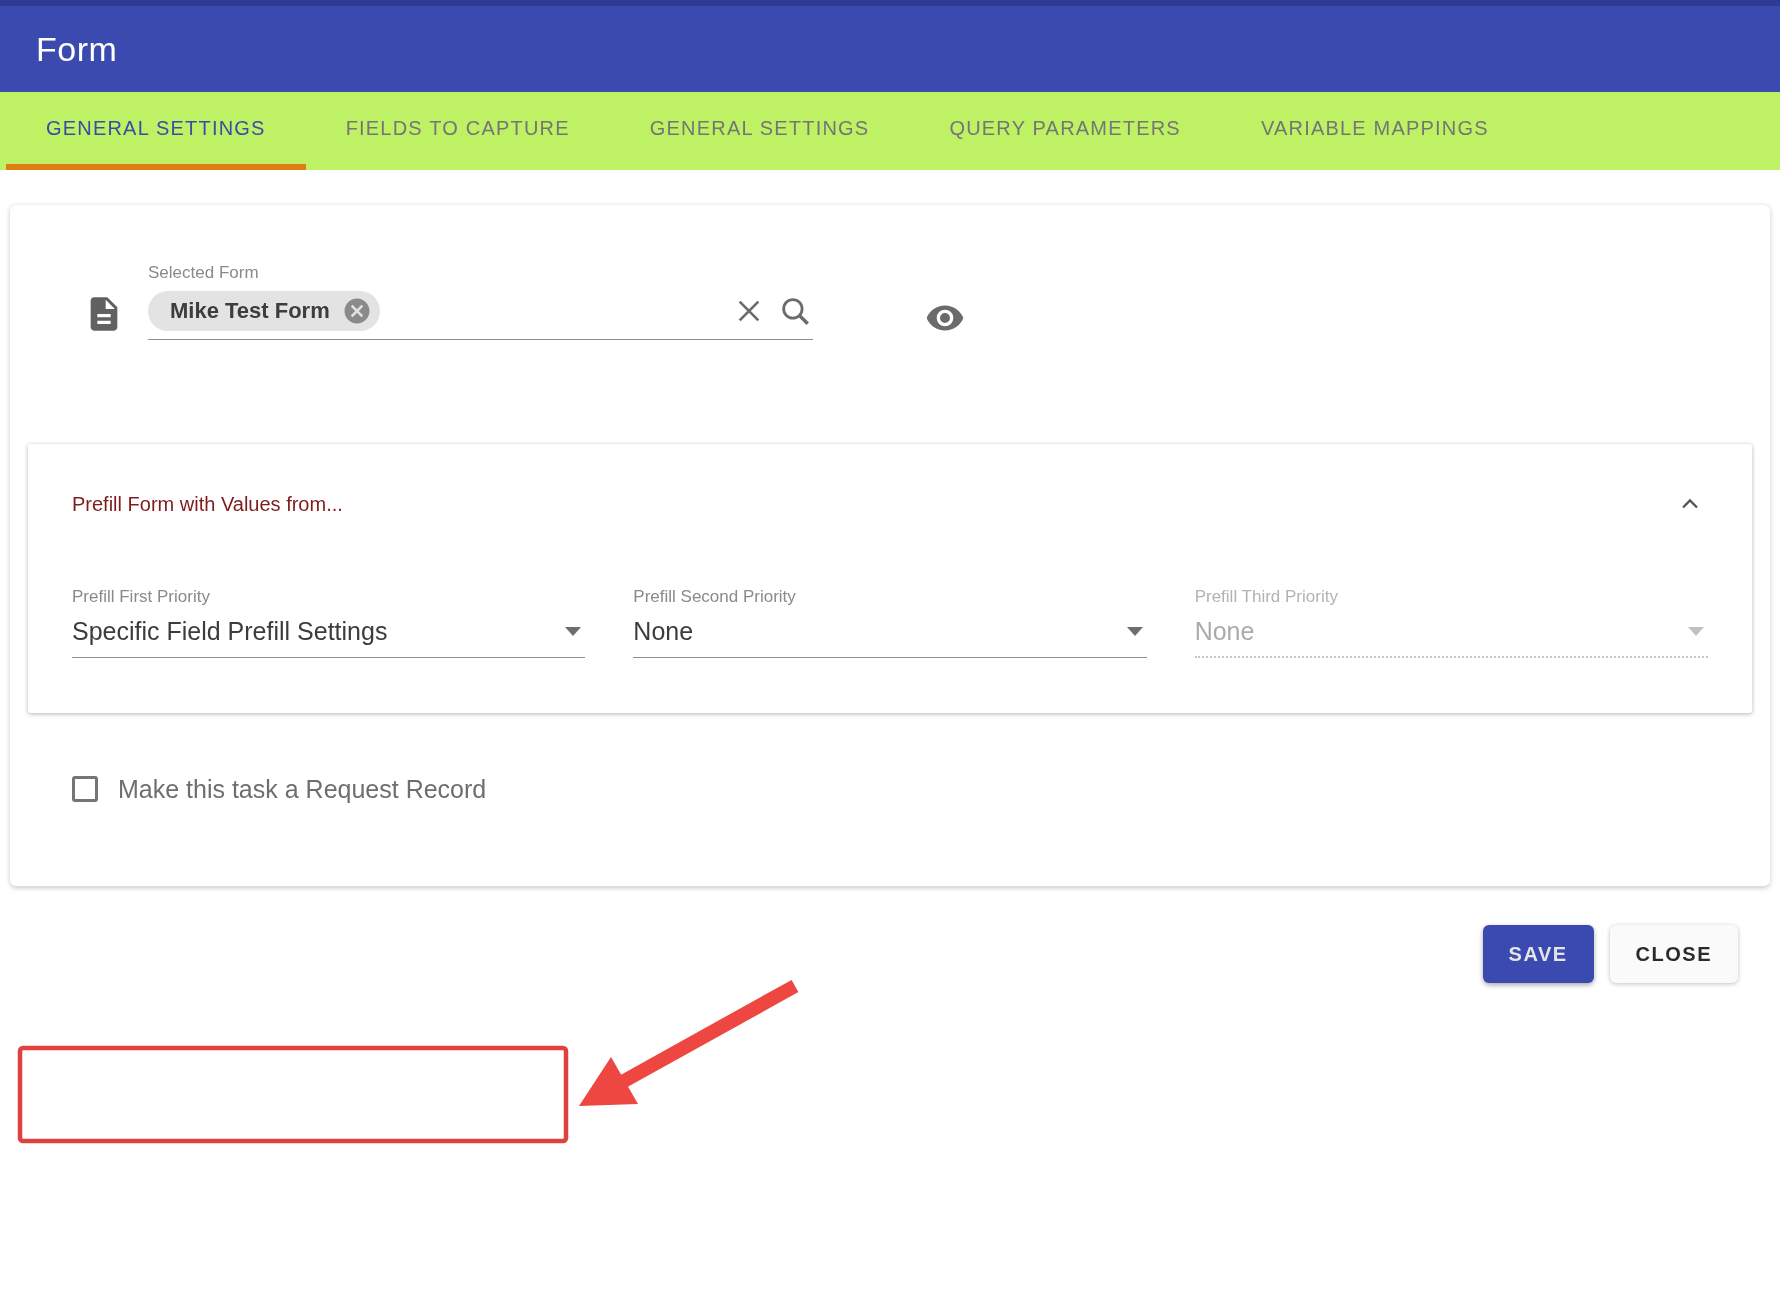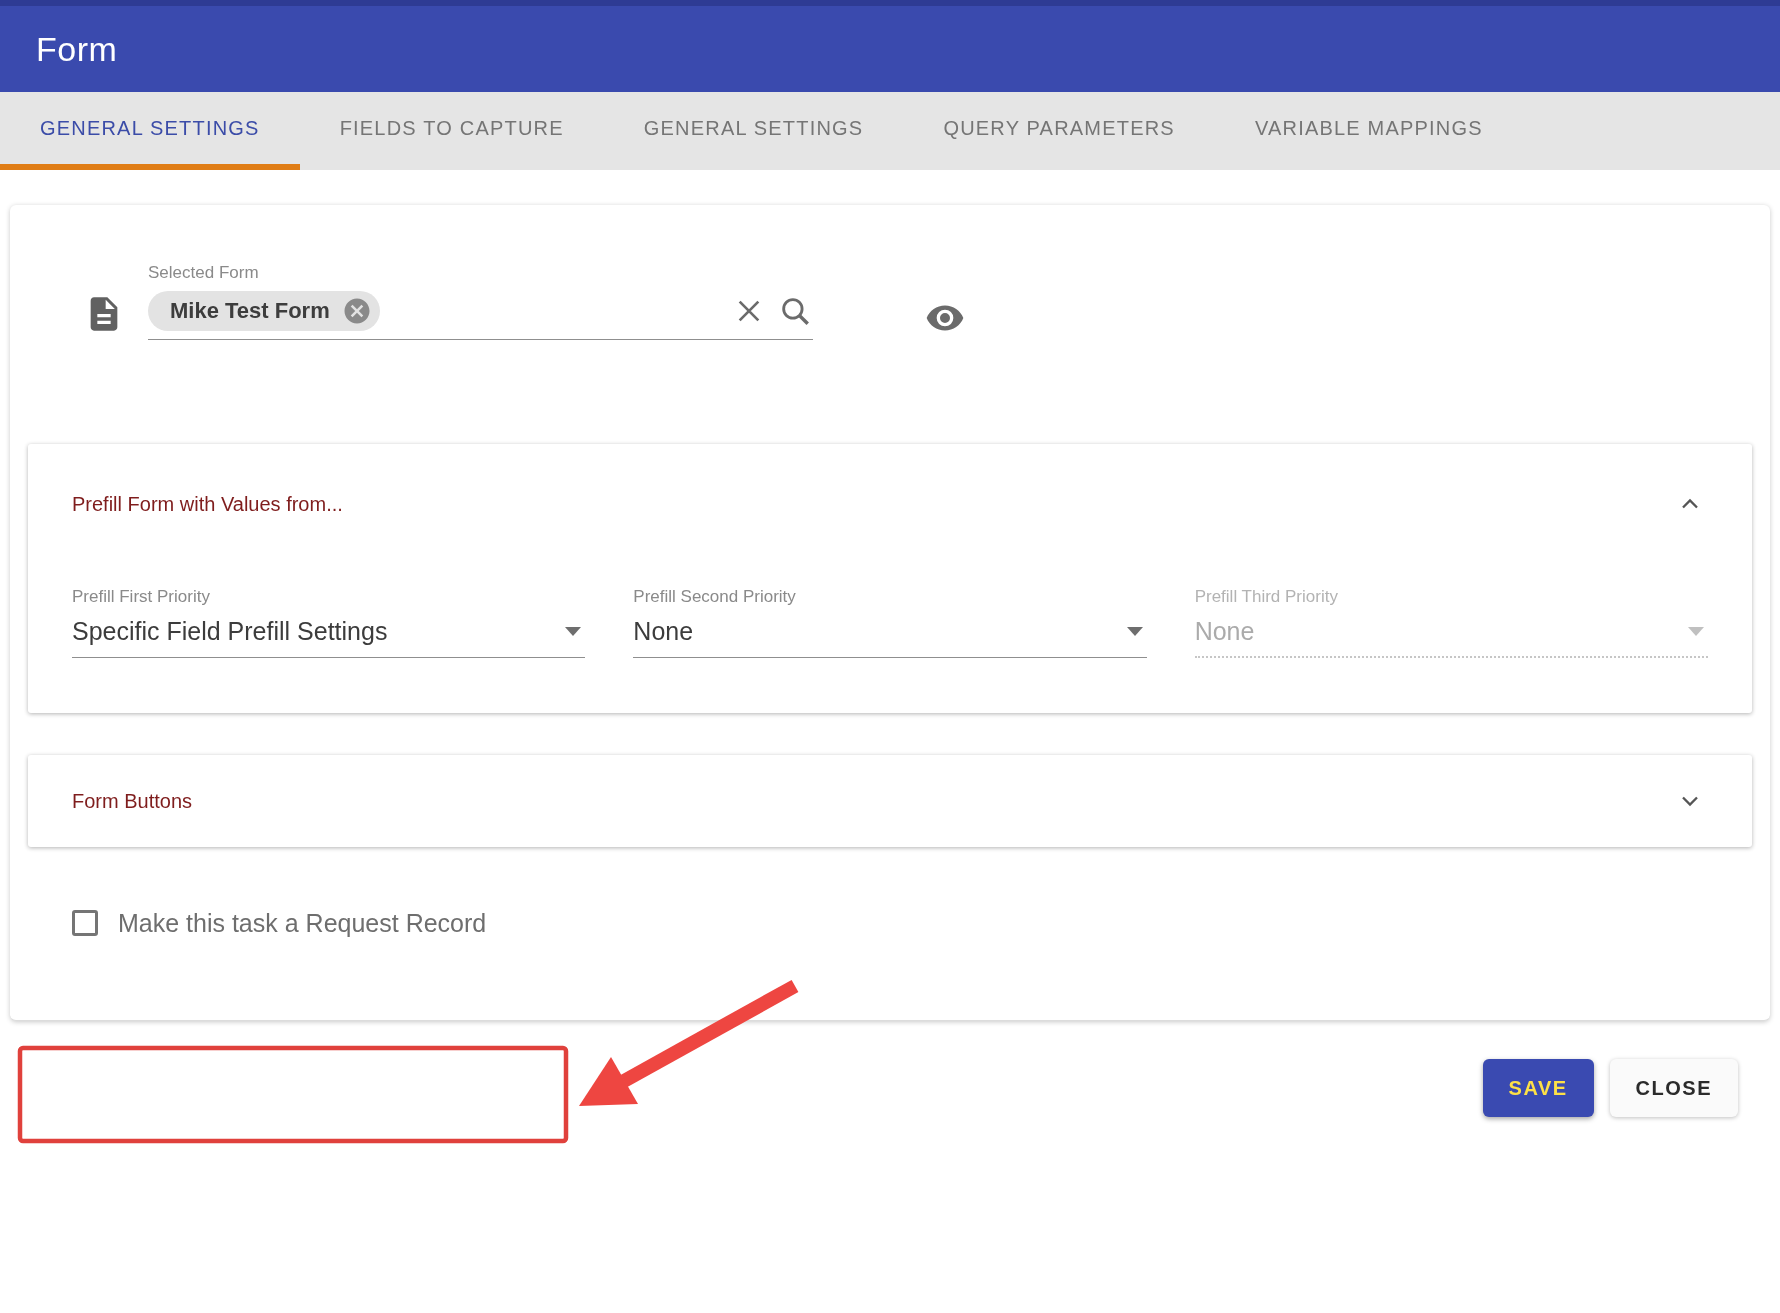--- a/index.html
+++ b/index.html
@@ -5,21 +5,21 @@
   * { box-sizing: border-box; margin: 0; padding: 0; }
   html, body { width: 1780px; height: 1313px; background: #ffffff;
     font-family: "Liberation Sans", sans-serif; overflow: hidden; position: relative; }
 
   
   .app-header { height: 92px; background: #3a4aae; border-top: 6px solid #2e3b94;
     display: flex; align-items: center; padding-left: 36px; }
   .app-header h1 { color: #ffffff; font-size: 34px; font-weight: 400; letter-spacing: .5px; }
 
   
-  .tabs { display: flex; height: 78px; background: #e5e5e5; }
+  .tabs { display: flex; height: 78px; padding-left: 6px; background: #bef264; }
   .tab { display: flex; align-items: center; padding: 0 40px; font-size: 20px;
     letter-spacing: 1.2px; color: #757575; border-bottom: 6px solid transparent;
     cursor: pointer; white-space: nowrap; }
   .tab.active { color: #3b4ca8; border-bottom-color: #e07d15; font-weight: 400; }
 
   
   .card { margin: 35px 10px 0 10px; background: #fff; border-radius: 6px;
     box-shadow: 0 1px 5px rgba(0,0,0,.22); border-bottom: 1px solid #dcdcdc;
     padding: 58px 0 80px 0; position: relative; }
 
@@ -71,21 +71,21 @@
   .cb-box { width: 26px; height: 26px; border: 3px solid #757575; border-radius: 3px;
     background: #fff; }
   .cb-label { font-size: 25px; color: #6e6e6e; margin-left: 20px; }
 
   
   .footer { display: flex; justify-content: flex-end; gap: 16px; margin-top: 38px;
     padding-right: 42px; }
   .btn { height: 58px; border: none; border-radius: 6px; font-size: 20px; font-weight: bold;
     letter-spacing: 1.5px; padding: 0 26px; cursor: pointer;
     font-family: "Liberation Sans", sans-serif; }
-  .btn.save { background: #3a4ab1; color: #fde047; box-shadow: 0 2px 5px rgba(0,0,0,.35); }
+  .btn.save { background: #3a4ab1; color: #e5e5e5; box-shadow: 0 2px 5px rgba(0,0,0,.35); }
   .btn.close { background: #fafafa; color: #2b2b2b; box-shadow: 0 1px 4px rgba(0,0,0,.25); }
 
   
   .overlay { position: absolute; left: 0; top: 0; width: 1780px; height: 1313px;
     pointer-events: none; z-index: 9; }
 
   svg.glyph { display: block; }
 </style>
 </head>
 <body>
@@ -171,30 +171,20 @@
         <div class="dd-label">Prefill Third Priority</div>
         <div class="dd-valrow">
           <span class="dd-value">None</span>
           <span class="caret"></span>
         </div>
       </div>
     </div>
 
   </div>
 
-  <div class="panel collapsed">
-    <div class="panel-head">
-      <div class="panel-title">Form Buttons</div>
-      <span class="ico-btn">
-        <svg class="glyph" width="28" height="28" viewBox="0 0 24 24">
-          <path stroke="#555" stroke-width="2" fill="none" d="M6 9 L12 15 L18 9"></path>
-        </svg>
-      </span>
-    </div>
-  </div>
 
   <div class="cb-row second">
     <span class="cb-box"></span>
     <span class="cb-label">Make this task a Request Record</span>
   </div>
 </div>
 
 <div class="footer">
   <button class="btn save">SAVE</button>
   <button class="btn close">CLOSE</button>

